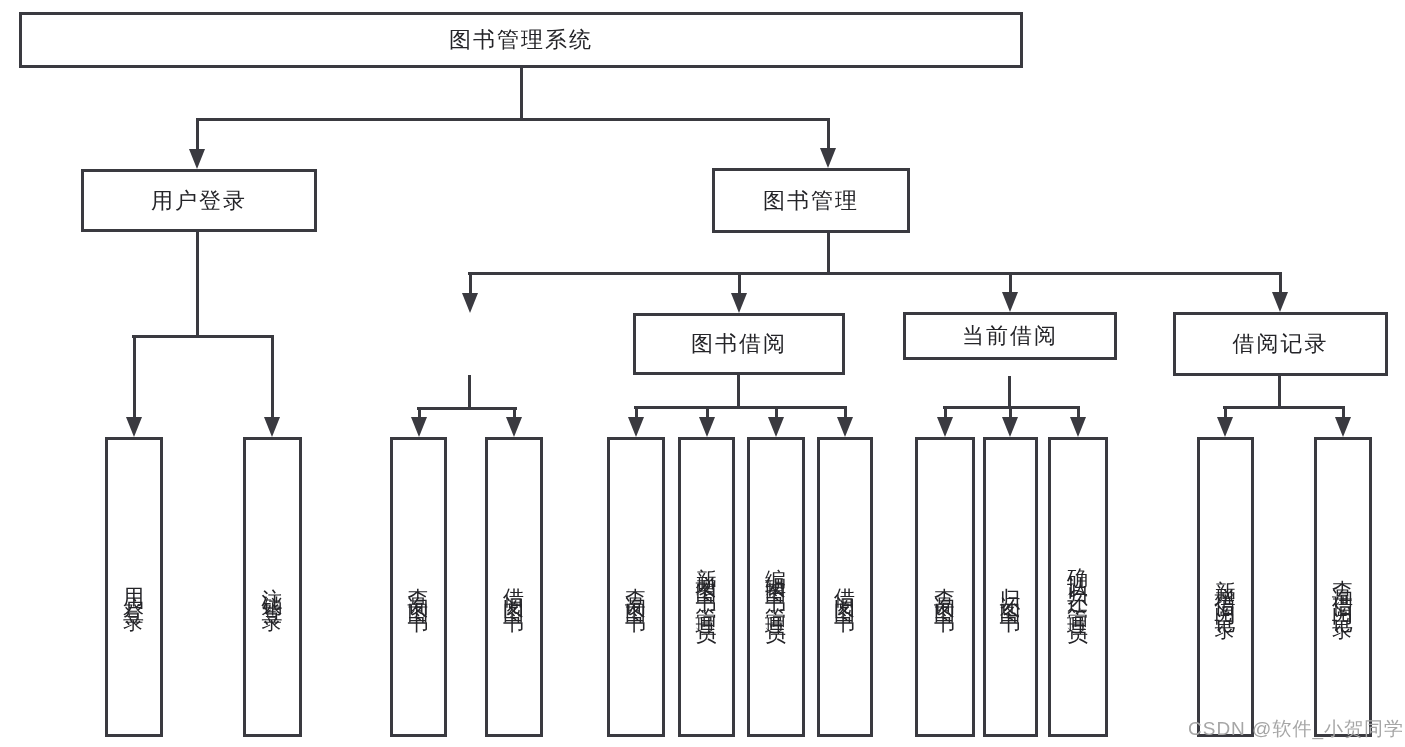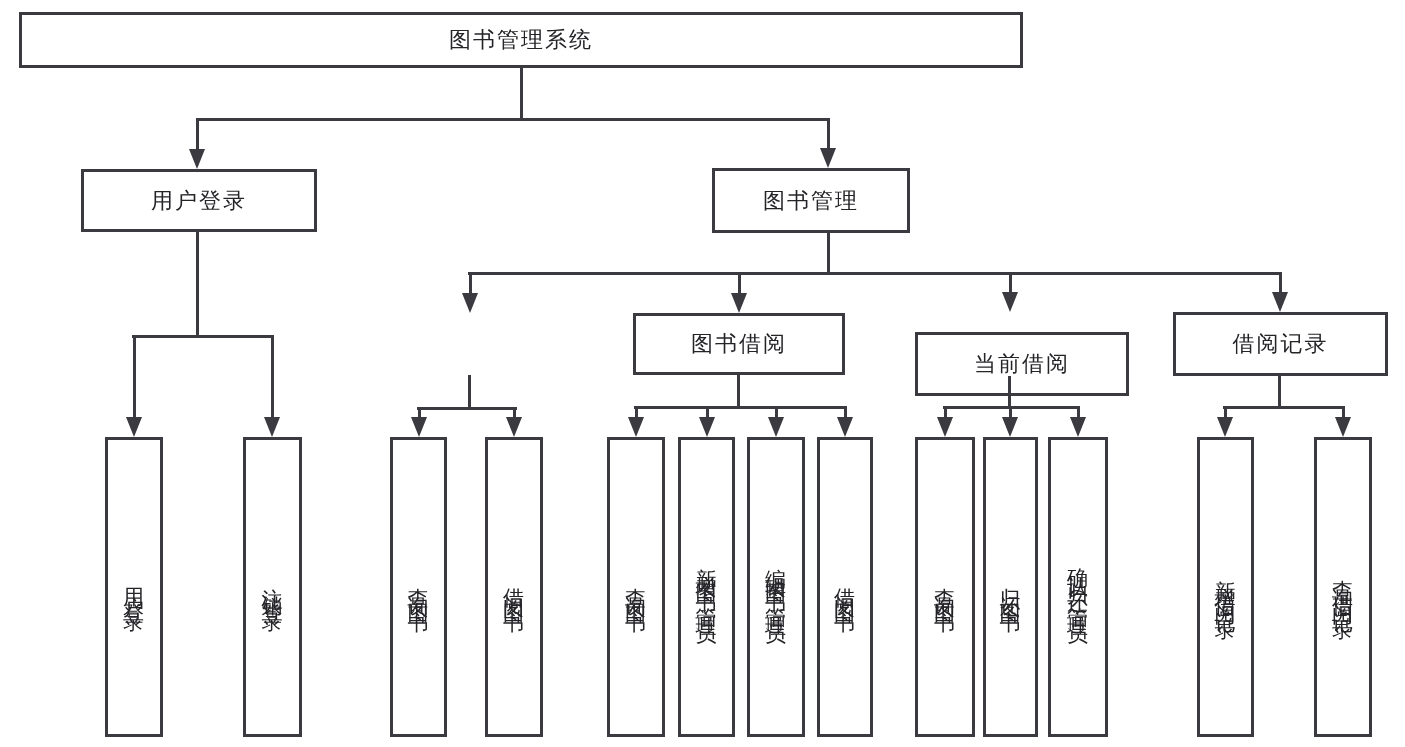--- a/index.html
+++ b/index.html
@@ -76,21 +76,21 @@
   <div class="arrow" style="left:264px; top:335px; height:102px;"></div>
 
   <div class="vl" style="left:827px; top:233px; height:42px;"></div>
   <div class="hl" style="left:468px; top:272px; width:813px;"></div>
   <div class="arrow" style="left:462px; top:272px; height:41px;"></div>
   <div class="arrow" style="left:731px; top:272px; height:41px;"></div>
   <div class="arrow" style="left:1002px; top:272px; height:40px;"></div>
   <div class="arrow" style="left:1272px; top:272px; height:40px;"></div>
 
   <div class="box" style="left:633px; top:313px; width:212px; height:62px;">图书借阅</div>
-  <div class="box" style="left:903px; top:332px; width:214px; height:64px;margin-left:12px;">当前借阅</div>
+  <div class="box" style="left:903px; top:312px; width:214px; height:48px;">当前借阅</div>
   <div class="box" style="left:1173px; top:312px; width:215px; height:64px;">借阅记录</div>
 
   <div class="vl" style="left:468px; top:375px; height:35px;"></div>
   <div class="hl" style="left:417px; top:407px; width:100px;"></div>
   <div class="arrow" style="left:411px; top:407px; height:30px;"></div>
   <div class="arrow" style="left:506px; top:407px; height:30px;"></div>
 
   <div class="vl" style="left:737px; top:375px; height:34px;"></div>
   <div class="hl" style="left:634px; top:406px; width:213px;"></div>
   <div class="arrow" style="left:628px; top:406px; height:31px;"></div>
@@ -146,14 +146,15 @@
     <span>确认归还（管理员）</span>
   </div>
 
   <div class="leaf" style="left:1197px; width:57px;">
     <span>新增借阅记录</span>
   </div>
   <div class="leaf" style="left:1314px; width:58px;">
     <span>查询借阅记录</span>
   </div>
 
+  <div class="watermark">CSDN @软件_小贺同学</div>
 
 </div>
 
 </body></html>

